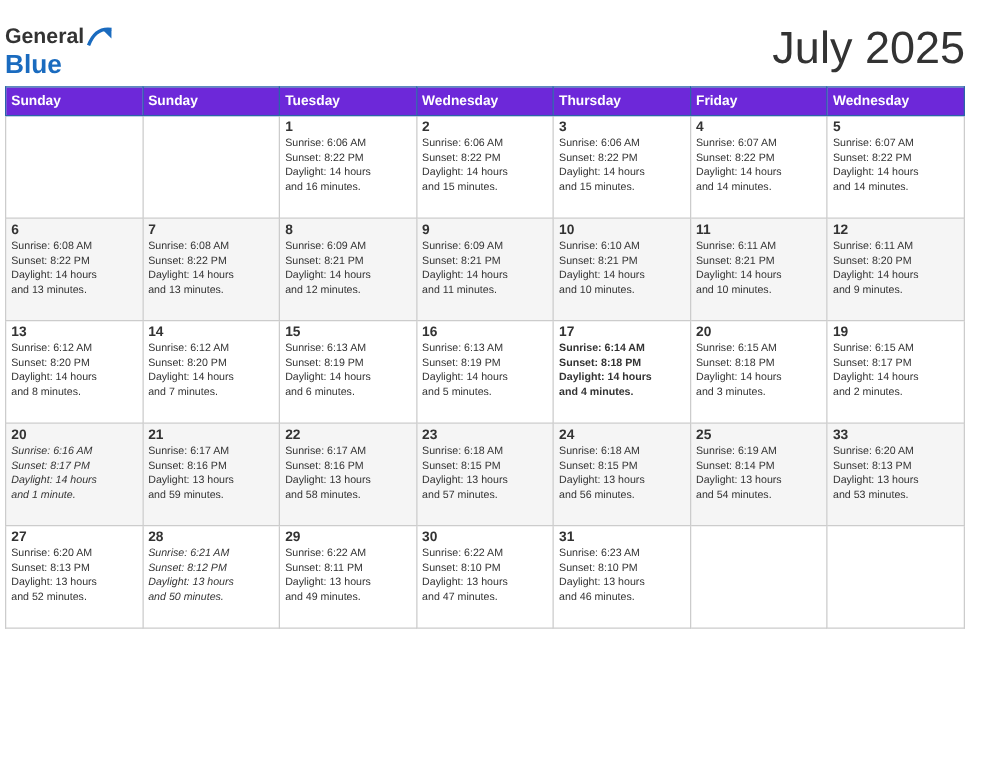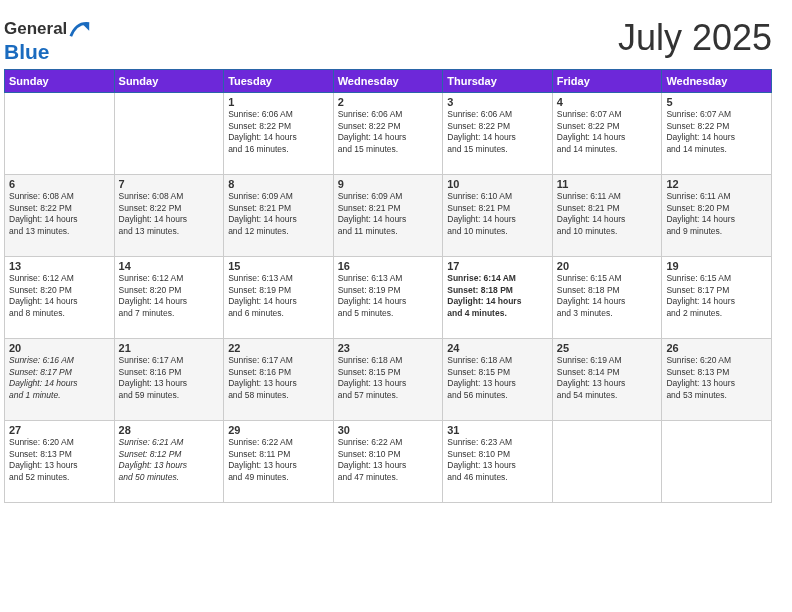--- a/index.html
+++ b/index.html
@@ -302,21 +302,21 @@
 and 56 minutes.</div>
           </td>
           <td>
             <span class="day-number">25</span>
             <div class="cell-text" style="white-space: pre-line;">Sunrise: 6:19 AM
 Sunset: 8:14 PM
 Daylight: 13 hours
 and 54 minutes.</div>
           </td>
           <td>
-            <span class="day-number">26</span>
+            <span class="day-number">33</span>
             <div class="cell-text" style="white-space: pre-line;">Sunrise: 6:20 AM
 Sunset: 8:13 PM
 Daylight: 13 hours
 and 53 minutes.</div>
           </td>
         </tr>
         <tr>
           <td>
             <span class="day-number">27</span>
             <div class="cell-text" style="white-space: pre-line;">Sunrise: 6:20 AM

